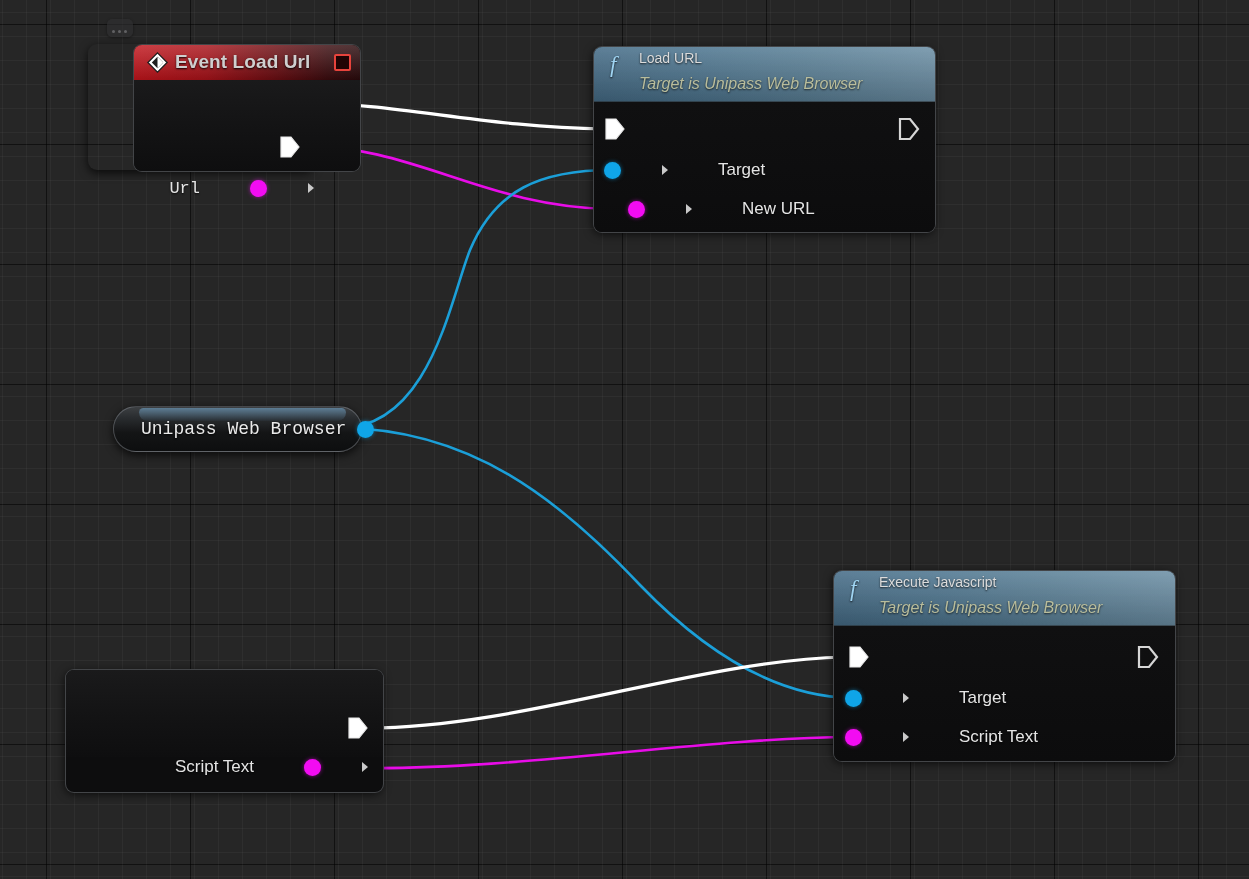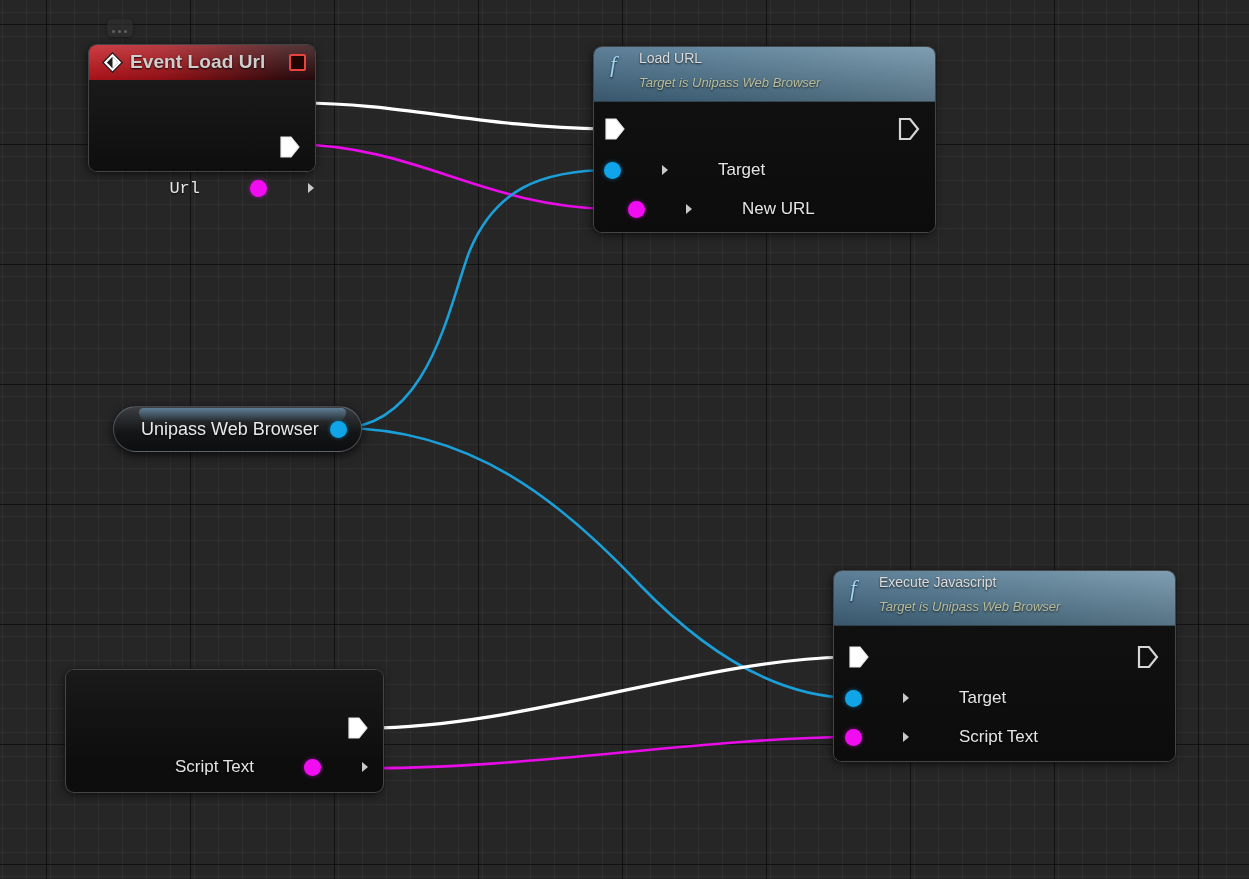--- a/index.html
+++ b/index.html
@@ -105,21 +105,21 @@
     font-size: 14px;
     color: #dcdcdc;
     font-weight: normal;
     text-shadow: 0 1px 2px rgba(0,0,0,0.8);
     white-space: nowrap;
   }
   .node-fn .hdr-sub {
     position: absolute;
     left: 45px;
     top: 28px;
-    font-size: 13px;
+    font-size: 16px;
     font-style: italic;
     color: #b9bd9c;
     text-shadow: 0 1px 2px rgba(0,0,0,0.7);
     white-space: nowrap;
   }
   .f-icon {
     position: absolute;
     left: 16px;
     top: 5px;
     font-size: 23px;
@@ -172,20 +172,21 @@
     z-index: 3;
     height: 46px;
     border-radius: 23px;
     padding: 0;
     background: linear-gradient(to bottom, #3d4043 0%, #2b2e31 22%, #141516 58%, #0d0e0f 100%);
     border: 1px solid rgba(140,145,150,0.45);
     box-shadow: 0 3px 10px rgba(0,0,0,0.75);
     display: flex;
     align-items: center;
     box-sizing: border-box;
+    font-family: Liberation Mono, monospace;
   }
   .node-var::before {
     content: "";
     position: absolute;
     left: 10%;
     right: 6%;
     top: 1px;
     height: 13px;
     border-radius: 22px 22px 40px 40px;
     background: linear-gradient(to bottom, rgba(120,175,215,0.55), rgba(90,140,180,0.05));
@@ -249,21 +250,21 @@
     <path d="M 340,428 C 430,428 450,300 470,250 C 495,190 540,170 612,170" fill="none" stroke="#1b9fd8" stroke-width="2.6" stroke-linecap="round"></path>
 
     <path d="M 340,428 C 470,428 560,500 640,585 C 720,668 790,697 852,698" fill="none" stroke="#1b9fd8" stroke-width="2.6" stroke-linecap="round"></path>
 
     <path d="M 368,728 C 520,728 700,660 845,657" fill="none" stroke="#ffffff" stroke-width="3.2" stroke-linecap="round"></path>
 
     <path d="M 362,768 C 520,770 700,738 852,737" fill="none" stroke="#e80ce8" stroke-width="2.6" stroke-linecap="round"></path>
   </svg>
 
   <div class="node node-event" style="left:88px; top:44px; width:226px; height:126px;">
-    <div class="node-inner" style="width:226px; height:126px;">
+    <div class="node-inner" style="width:226px; height:126px;margin-left:45px;">
       <div class="hdr">
         <svg class="diamond-icon" viewBox="0 0 24 24">
           <polygon points="12,1 23,12 12,23 1,12" fill="#ffffff" stroke="#1a1a1a" stroke-width="1.4"></polygon>
           <polygon points="12,5.5 18.5,12 12,18.5 5.5,12" fill="#1f1f1f"></polygon>
           <polygon points="12,5.5 18.5,12 12,18.5" fill="#ffffff"></polygon>
         </svg>
         <div class="hdr-title">Event Load Url</div>
         <div class="stop-icon" style="right:9px;"></div>
       </div>
       <div class="body" style="height:91px;"></div>

